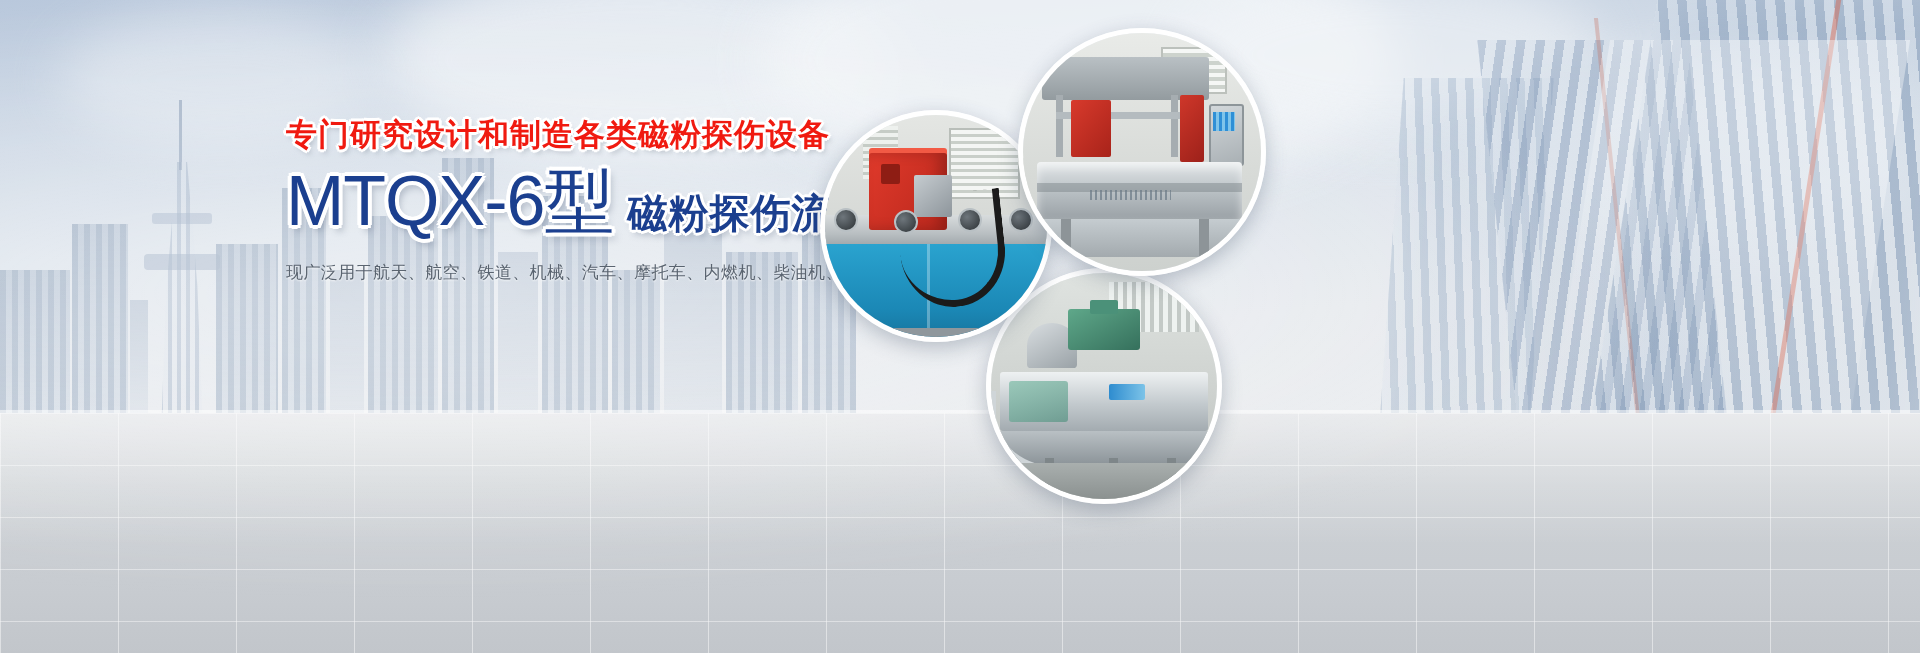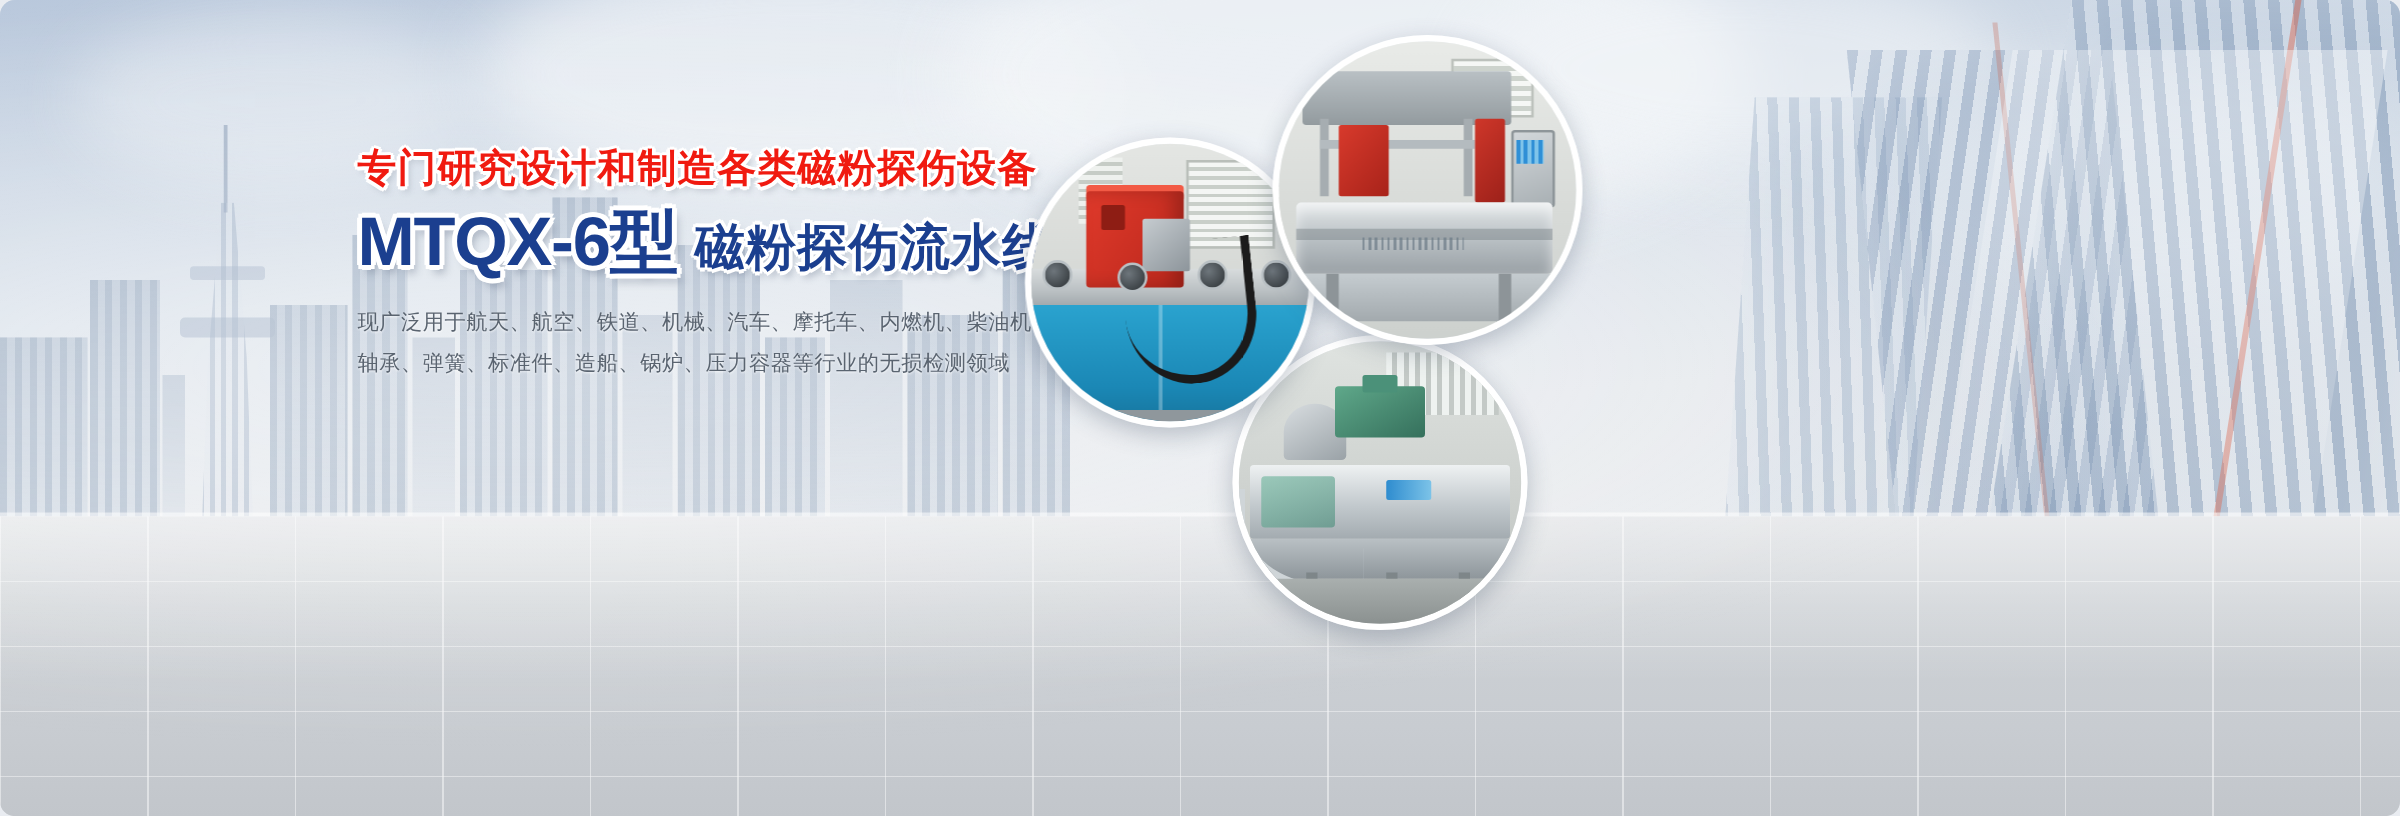--- a/index.html
+++ b/index.html
@@ -2,21 +2,21 @@
 <html><head>
 <meta charset="utf-8">
 <style>
   html,body{margin:0;padding:0;}
   body{
     width:1920px;height:653px;overflow:hidden;
     font-family:"Liberation Sans","DejaVu Sans",sans-serif;
     background:#e9ecf1;
   }
   .banner{position:relative;width:1920px;height:653px;overflow:hidden;
-    background:linear-gradient(180deg,#cfd9e6 0%,#dbe3ec 30%,#e6eaee 52%,#dfe2e6 62%,#d9dcdf 100%);border-radius:12px;}
+    background:linear-gradient(180deg,#cfd9e6 0%,#dbe3ec 30%,#e6eaee 52%,#dfe2e6 62%,#d9dcdf 100%);}
 
   
   .sky{position:absolute;left:0;top:0;width:1920px;height:420px;
     background:linear-gradient(175deg,#b9c8dc 0%,#c8d4e3 18%,#dde4ec 45%,#e8ebef 72%,#eceef0 100%);}
   .cloud{position:absolute;border-radius:50%;background:#f2f5f8;filter:blur(26px);opacity:.75;}
   .cloud.c1{left:380px;top:-40px;width:520px;height:200px;}
   .cloud.c2{left:760px;top:-70px;width:640px;height:260px;opacity:.85;}
   .cloud.c3{left:1180px;top:-30px;width:420px;height:170px;opacity:.6;}
   .cloud.c4{left:60px;top:10px;width:320px;height:140px;opacity:.45;}
   .cloud.c5{left:1480px;top:60px;width:460px;height:190px;opacity:.5;}
@@ -72,21 +72,21 @@
     font-size:31px;font-weight:bold;letter-spacing:1px;color:#f01a10;line-height:1.1;
     white-space:nowrap;
     text-shadow:
       -2px 0 0 #fff, 2px 0 0 #fff, 0 -2px 0 #fff, 0 2px 0 #fff,
       -2px -2px 0 #fff, 2px -2px 0 #fff, -2px 2px 0 #fff, 2px 2px 0 #fff,
       -3px 0 0 #fff, 3px 0 0 #fff, 0 3px 0 #fff, 0 -3px 0 #fff,
       3px 4px 5px rgba(90,100,115,.35);
   }
   .titleRow{margin-top:14px;display:flex;align-items:flex-end;white-space:nowrap;}
   .titleMain{
-    font-size:55px;font-weight:bold;color:#1b3f8f;line-height:1;letter-spacing:-1px;
+    font-size:70px;font-weight:normal;color:#1b3f8f;line-height:1;letter-spacing:-1px;
     text-shadow:
       -2px 0 0 #fff,2px 0 0 #fff,0 -2px 0 #fff,0 2px 0 #fff,
       -3px -3px 0 #fff,3px -3px 0 #fff,-3px 3px 0 #fff,3px 3px 0 #fff,
       -4px 0 0 #fff,4px 0 0 #fff,0 4px 0 #fff,0 -4px 0 #fff,
       4px 6px 7px rgba(70,85,110,.38);
   }
   .titleSub{
     font-size:40px;font-weight:bold;color:#1b3f8f;line-height:1;margin-left:14px;
     padding-bottom:3px;letter-spacing:1px;
     text-shadow:
@@ -244,21 +244,20 @@
   </div>
   <div class="bgwash"></div>
 
   <div class="copy">
     <div class="headline">专门研究设计和制造各类磁粉探伤设备</div>
     <div class="titleRow">
       <span class="titleMain">MTQX-6型</span>
       <span class="titleSub">磁粉探伤流水线</span>
     </div>
     <div class="desc">现广泛用于航天、航空、铁道、机械、汽车、摩托车、内燃机、柴油机、</div>
-    <div class="desc" style="margin-top:0">轴承、弹簧、标准件、造船、锅炉、压力容器等行业的无损检测领域</div>
   </div>
 
   <div class="circ c3w">
     <div class="ph">
       <div class="m3-wall"></div>
         <div class="m3-win"></div>
       <div class="m3-drum"></div>
         <div class="m3-green"></div>
         <div class="m3-green2"></div>
       <div class="m3-body"></div>

